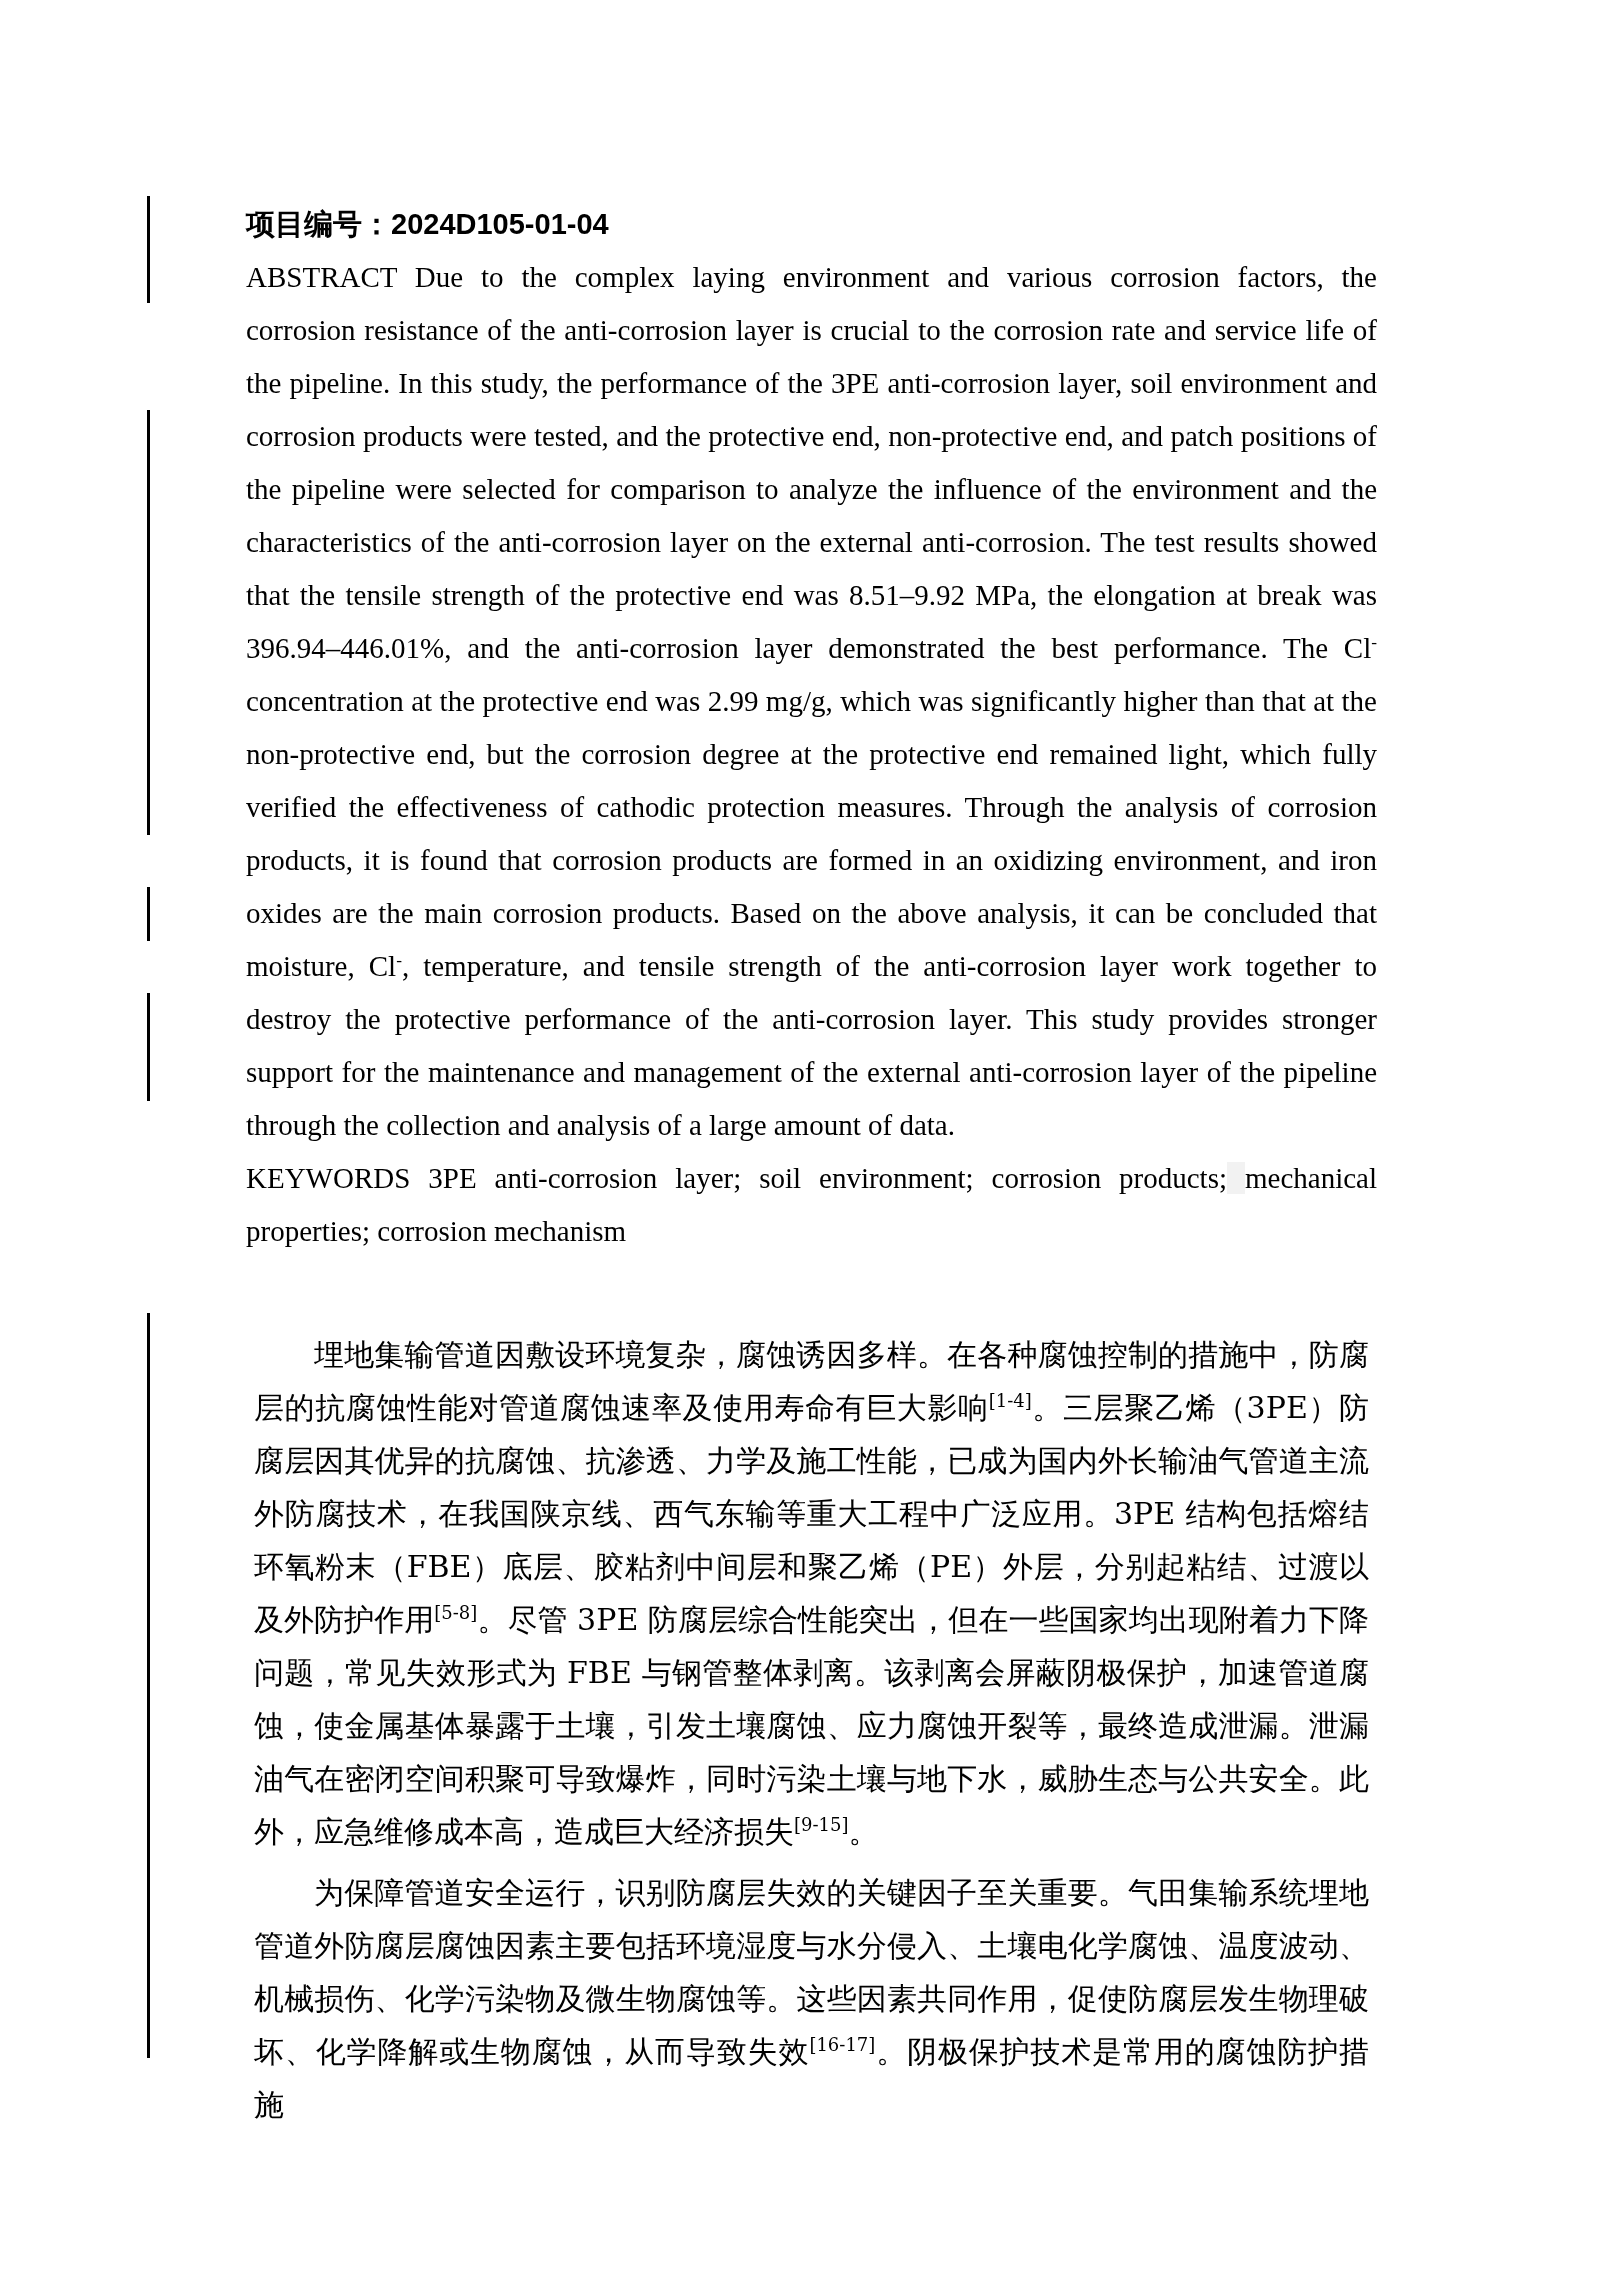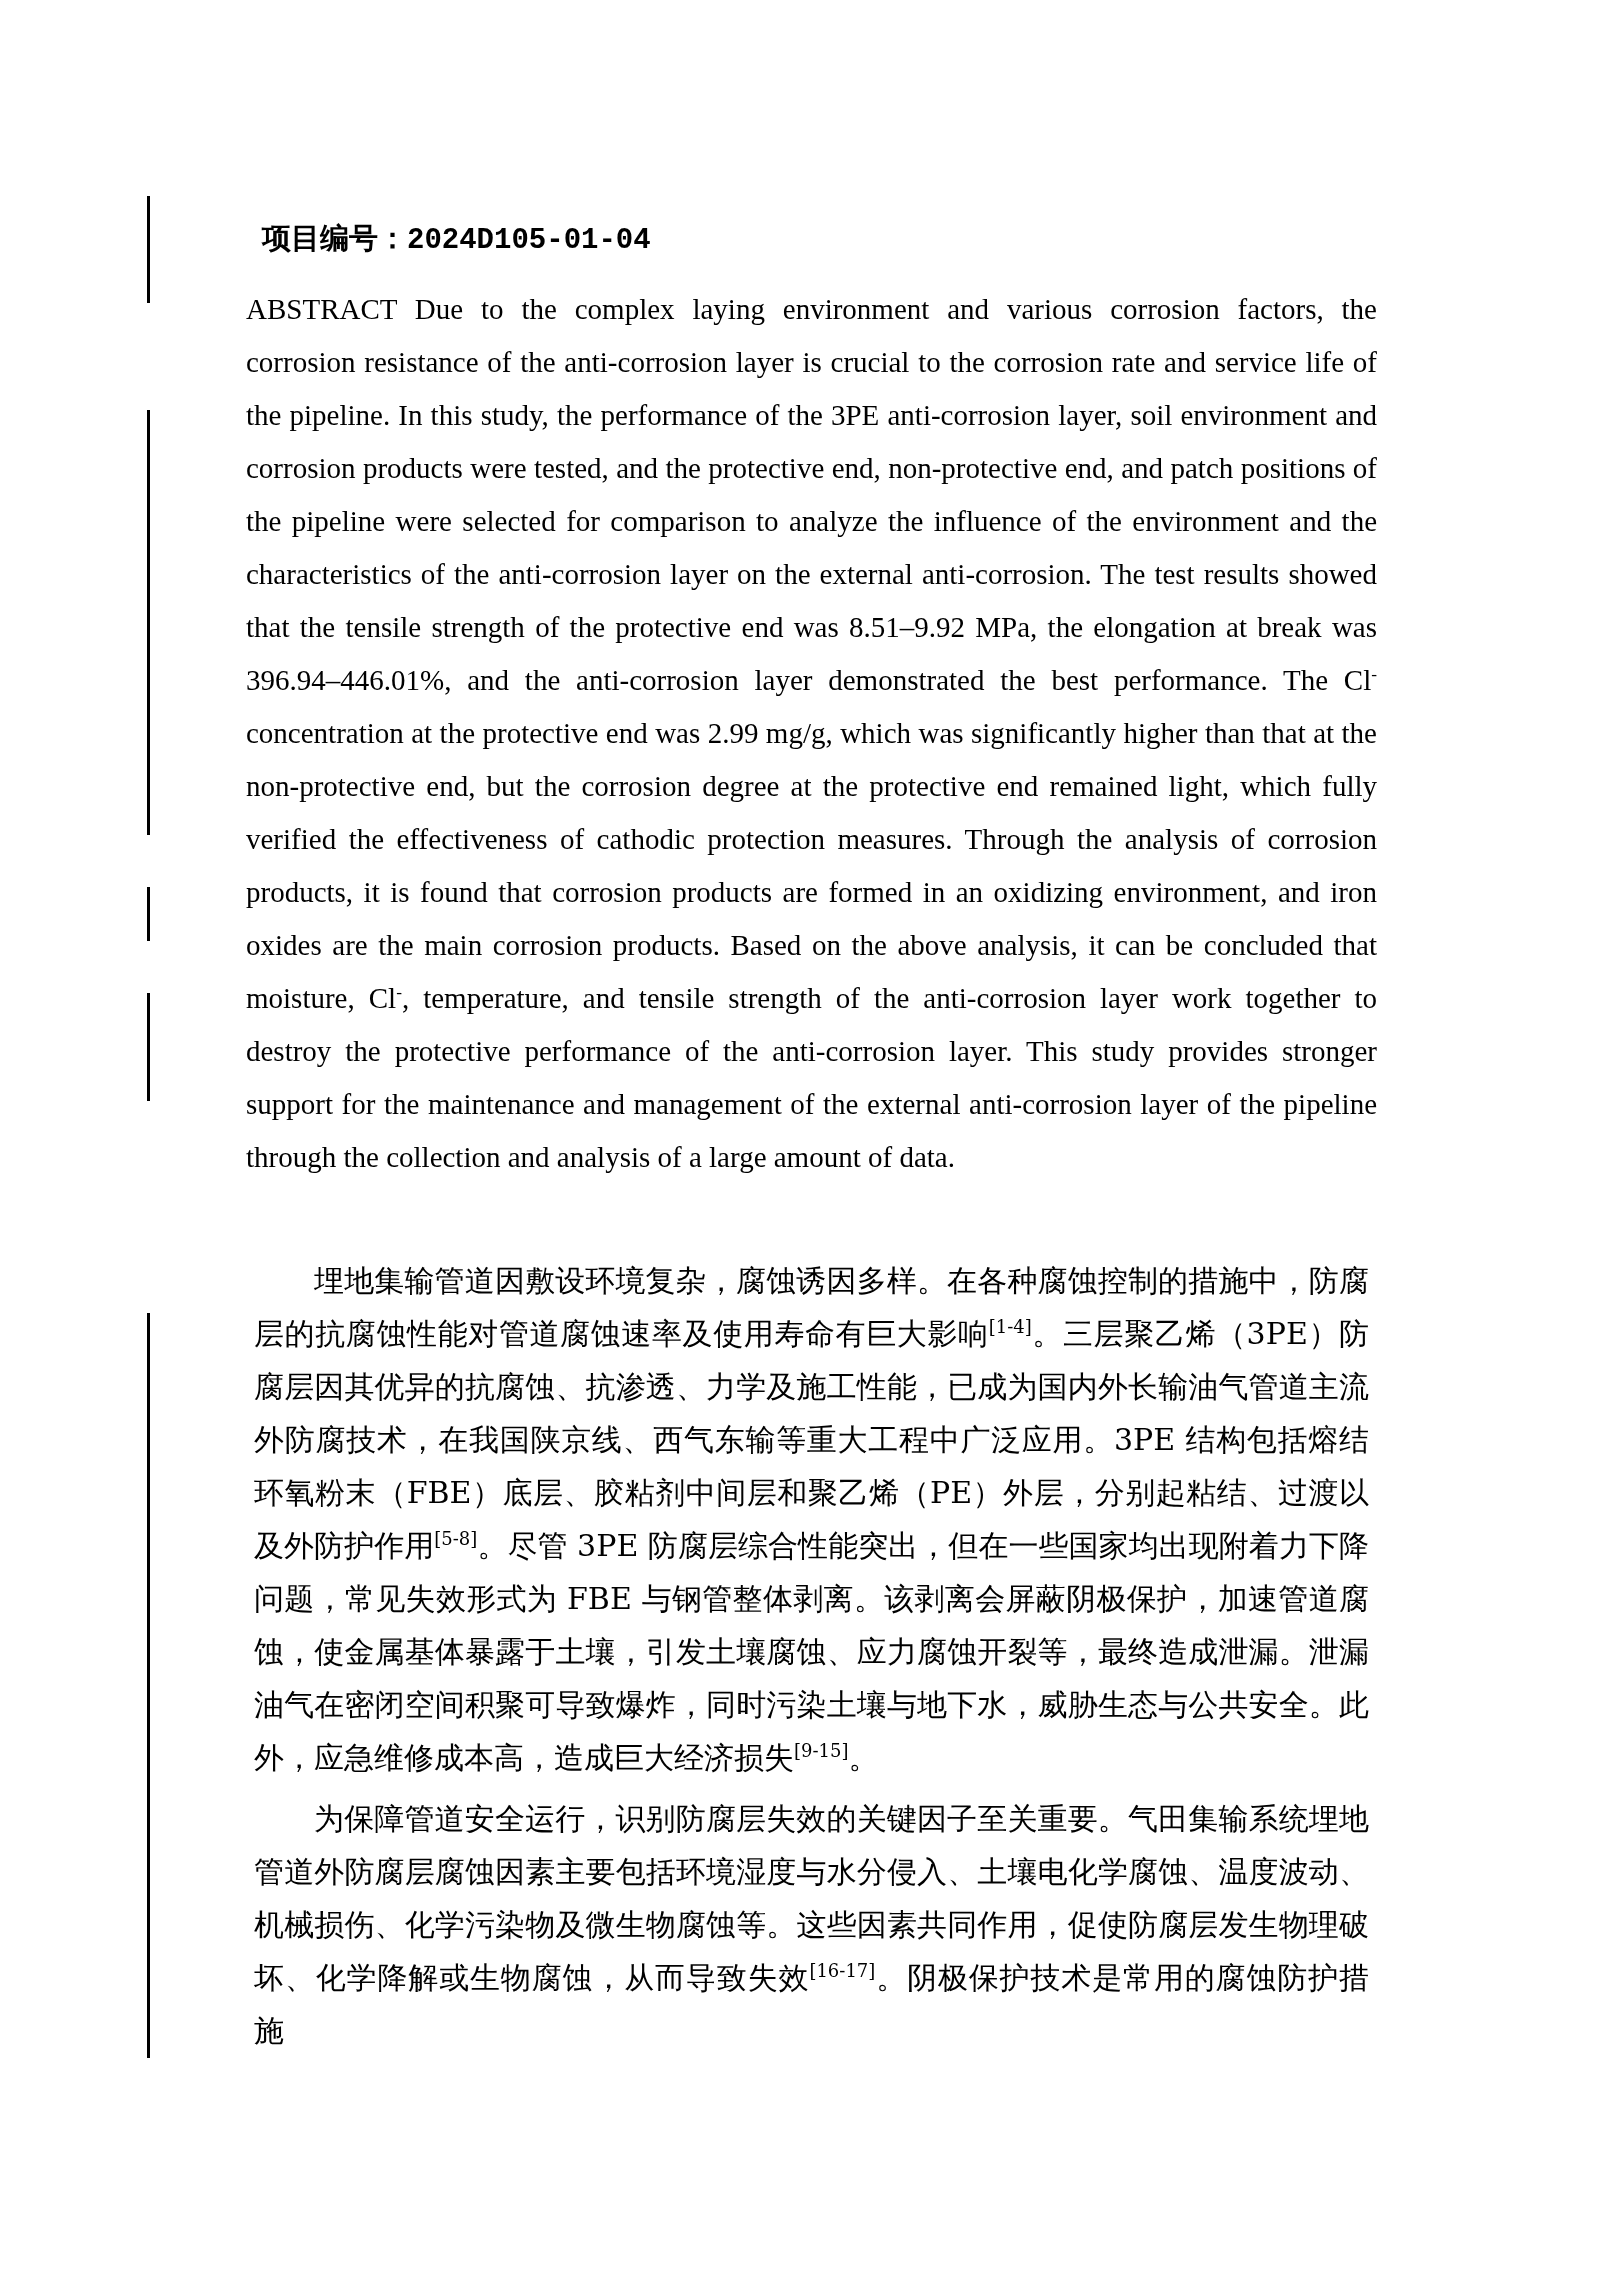--- a/index.html
+++ b/index.html
@@ -7,21 +7,21 @@
   .page { position: absolute; left: 0; top: 0; width: 1623px; height: 2295px; background: #ffffff; }
   .change-bar { position: absolute; left: 147px; width: 3.3px; background: #000000; }
   .column { position: absolute; left: 246px; width: 1131px; color: #000000; }
   .en {
     font-family: "Liberation Serif", "DejaVu Serif", serif;
     font-size: 29px;
     line-height: 53px;
     text-align: justify;
     margin: 0;
   }
-  .project-line { font-family: Liberation Mono, monospace; font-size: 29px; line-height: 53px; font-weight: bold; margin: 16px; }
+  .project-line { font-family: Liberation Sans, sans-serif; font-size: 29px; line-height: 53px; font-weight: bold; margin: 0; }
   .label-bold { font-weight: normal; }
   .cn {
     font-family: "DejaVu Serif", "Liberation Serif", serif;
     font-size: 30px;
     line-height: 53px;
     text-align: justify;
     text-indent: 60px;
     margin: 8px;
   }
   sup { font-size: 0.6em; line-height: 0; vertical-align: 0.6em; }
@@ -37,20 +37,21 @@
   <div class="change-bar" style="top:887px;height:54px;"></div>
   <div class="change-bar" style="top:993px;height:108px;"></div>
   <div class="change-bar" style="top:1313px;height:745px;"></div>
 
   <div class="column" style="top:198px;">
 
     <p class="project-line"><span>项目编号：</span><span>2024D105-01-04</span></p>
 
     <p class="en"><span class="label-bold">ABSTRACT</span><span> Due to the complex laying environment and various corrosion factors, the corrosion resistance of the anti-corrosion layer is crucial to the corrosion rate and service life of the pipeline. In this study, the performance of the 3PE anti-corrosion layer, soil environment and corrosion products were tested, and the protective end, non-protective end, and patch positions of the pipeline were selected for comparison to analyze the influence of the environment and the characteristics of the anti-corrosion layer on the external anti-corrosion. The test results showed that the tensile strength of the protective end was 8.51–9.92 MPa, the elongation at break was 396.94–446.01%, and the anti-corrosion layer demonstrated the best performance. The Cl</span><sup>-</sup><span> concentration at the protective end was 2.99 mg/g, which was significantly higher than that at the non-protective end, but the corrosion degree at the protective end remained light, which fully verified the effectiveness of cathodic protection measures. Through the analysis of corrosion products, it is found that corrosion products are formed in an oxidizing environment, and iron oxides are the main corrosion products. Based on the above analysis, it can be concluded that moisture, Cl</span><sup>-</sup><span>, temperature, and tensile strength of the anti-corrosion layer work together to destroy the protective performance of the anti-corrosion layer. This study provides stronger support for the maintenance and management of the external anti-corrosion layer of the pipeline through the collection and analysis of a large amount of data.</span></p>
 
+    <p class="en"><span class="label-bold">KEYWORDS</span><span> 3PE anti-corrosion layer; soil environment; corrosion products;</span><span class="hl">&nbsp;</span><span>mechanical properties; corrosion mechanism</span></p>
 
     <div style="height:62px;"></div>
 
     <p class="cn"><span>埋地集输管道因敷设环境复杂，腐蚀诱因多样。在各种腐蚀控制的措施中，防腐层的抗腐蚀性能对管道腐蚀速率及使用寿命有巨大影响</span><sup>[1-4]</sup><span>。三层聚乙烯（3PE）防腐层因其优异的抗腐蚀、抗渗透、力学及施工性能，已成为国内外长输油气管道主流外防腐技术，在我国陕京线、西气东输等重大工程中广泛应用。3PE 结构包括熔结环氧粉末（FBE）底层、胶粘剂中间层和聚乙烯（PE）外层，分别起粘结、过渡以及外防护作用</span><sup>[5-8]</sup><span>。尽管 3PE 防腐层综合性能突出，但在一些国家均出现附着力下降问题，常见失效形式为 FBE 与钢管整体剥离。该剥离会屏蔽阴极保护，加速管道腐蚀，使金属基体暴露于土壤，引发土壤腐蚀、应力腐蚀开裂等，最终造成泄漏。泄漏油气在密闭空间积聚可导致爆炸，同时污染土壤与地下水，威胁生态与公共安全。此外，应急维修成本高，造成巨大经济损失</span><sup>[9-15]</sup><span>。</span></p>
 
     <p class="cn"><span>为保障管道安全运行，识别防腐层失效的关键因子至关重要。气田集输系统埋地管道外防腐层腐蚀因素主要包括环境湿度与水分侵入、土壤电化学腐蚀、温度波动、机械损伤、化学污染物及微生物腐蚀等。这些因素共同作用，促使防腐层发生物理破坏、化学降解或生物腐蚀，从而导致失效</span><sup>[16-17]</sup><span>。阴极保护技术是常用的腐蚀防护措施</span></p>
 
   </div>
 </div>
 

